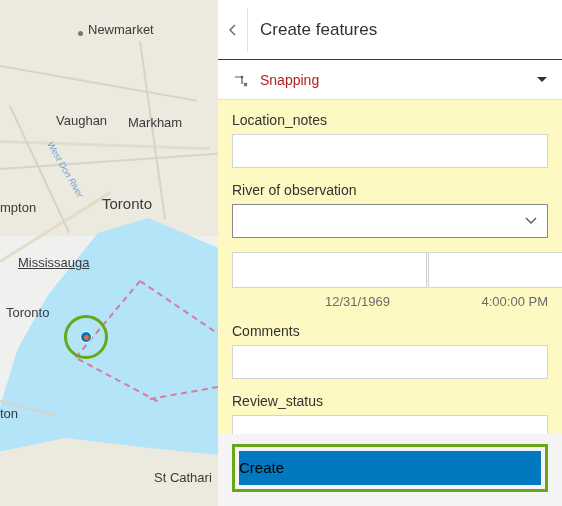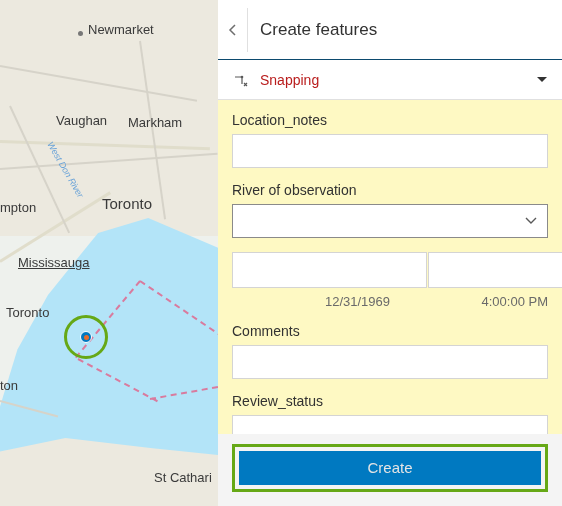--- a/index.html
+++ b/index.html
@@ -129,23 +129,22 @@
     background: #f4f4f4;
   }
   .create-wrap {
     border: 3px solid #66a816;
     padding: 4px;
   }
   .create-btn {
     width: 100%;
     height: 34px;
     background: #0079c1;
-    color: #e5e5e5;
+    color: #000000;
     font-size: 15px;
-    text-align: center;
     line-height: 34px;
     cursor: pointer;
     border: none;
   }
   
   .land { position:absolute; background:#ece9df; }
   .water { position:absolute; background:#b3e4f8; }
   .city-label { position:absolute; font-size:13px; color:#3a3a3a; white-space:nowrap; }
   .road { position:absolute; background:#d6d3c9; height:2px; transform-origin:left center; }
   .river { position:absolute; font-size:9px; color:#6aa3d8; font-style:italic; transform:rotate(60deg); transform-origin:left top; }
@@ -205,21 +204,21 @@
   <div class="road" style="left:0; top:400px; width:60px; transform:rotate(15deg);"></div>
 
   <div class="newmarket-dot"></div>
   <div class="city-label" style="left:88px; top:22px;text-align:center;">Newmarket</div>
   <div class="city-label" style="left:56px; top:113px;">Vaughan</div>
   <div class="city-label" style="left:128px; top:115px;">Markham</div>
   <div class="city-label" style="left:102px; top:195px; font-size:15px;">Toronto</div>
   <div class="city-label" style="left:18px; top:255px;text-decoration:underline;">Mississauga</div>
   <div class="city-label" style="left:6px; top:305px;">Toronto</div>
   <div class="city-label" style="left:0; top:200px;">mpton</div>
-  <div class="city-label" style="left:0; top:378px;">ton</div>
+  <div class="city-label" style="left:0; top:406px;">ton</div>
   <div class="city-label" style="left:154px; top:470px;">St Cathari</div>
   <div class="river" style="left:54px; top:140px;">West Don River</div>
 
   <div class="dash-line" style="left:140px; top:280px; width:100px; transform:rotate(34deg);"></div>
   <div class="dash-line" style="left:140px; top:280px; width:100px; transform:rotate(130deg);"></div>
   <div class="dash-line" style="left:78px; top:358px; width:90px; transform:rotate(28deg);"></div>
   <div class="dash-line" style="left:150px; top:398px; width:90px; transform:rotate(-10deg);"></div>
 
   <div class="marker-ring"></div>
   <div class="marker-dot-outer"></div>

